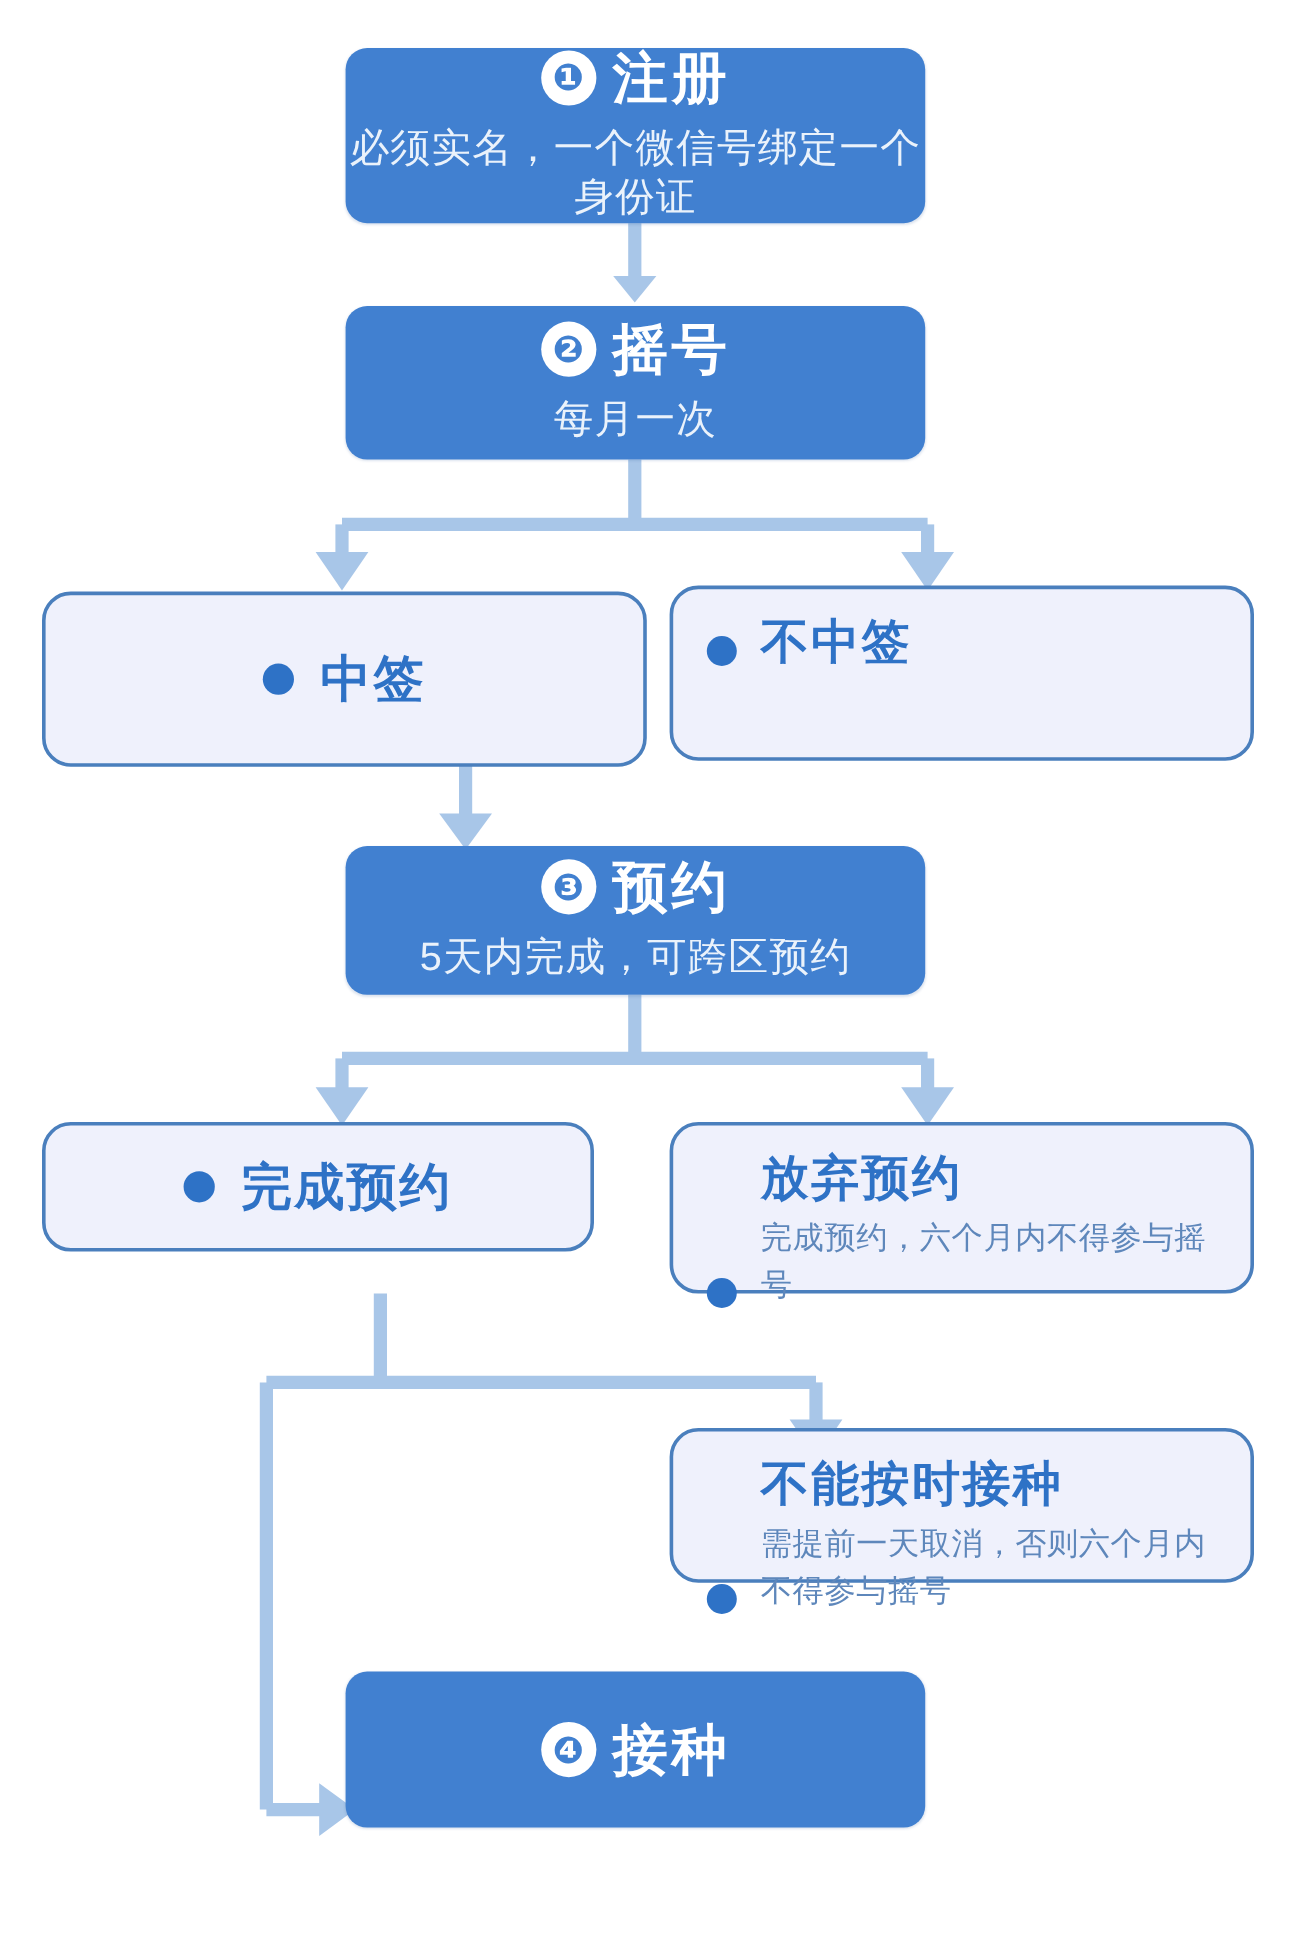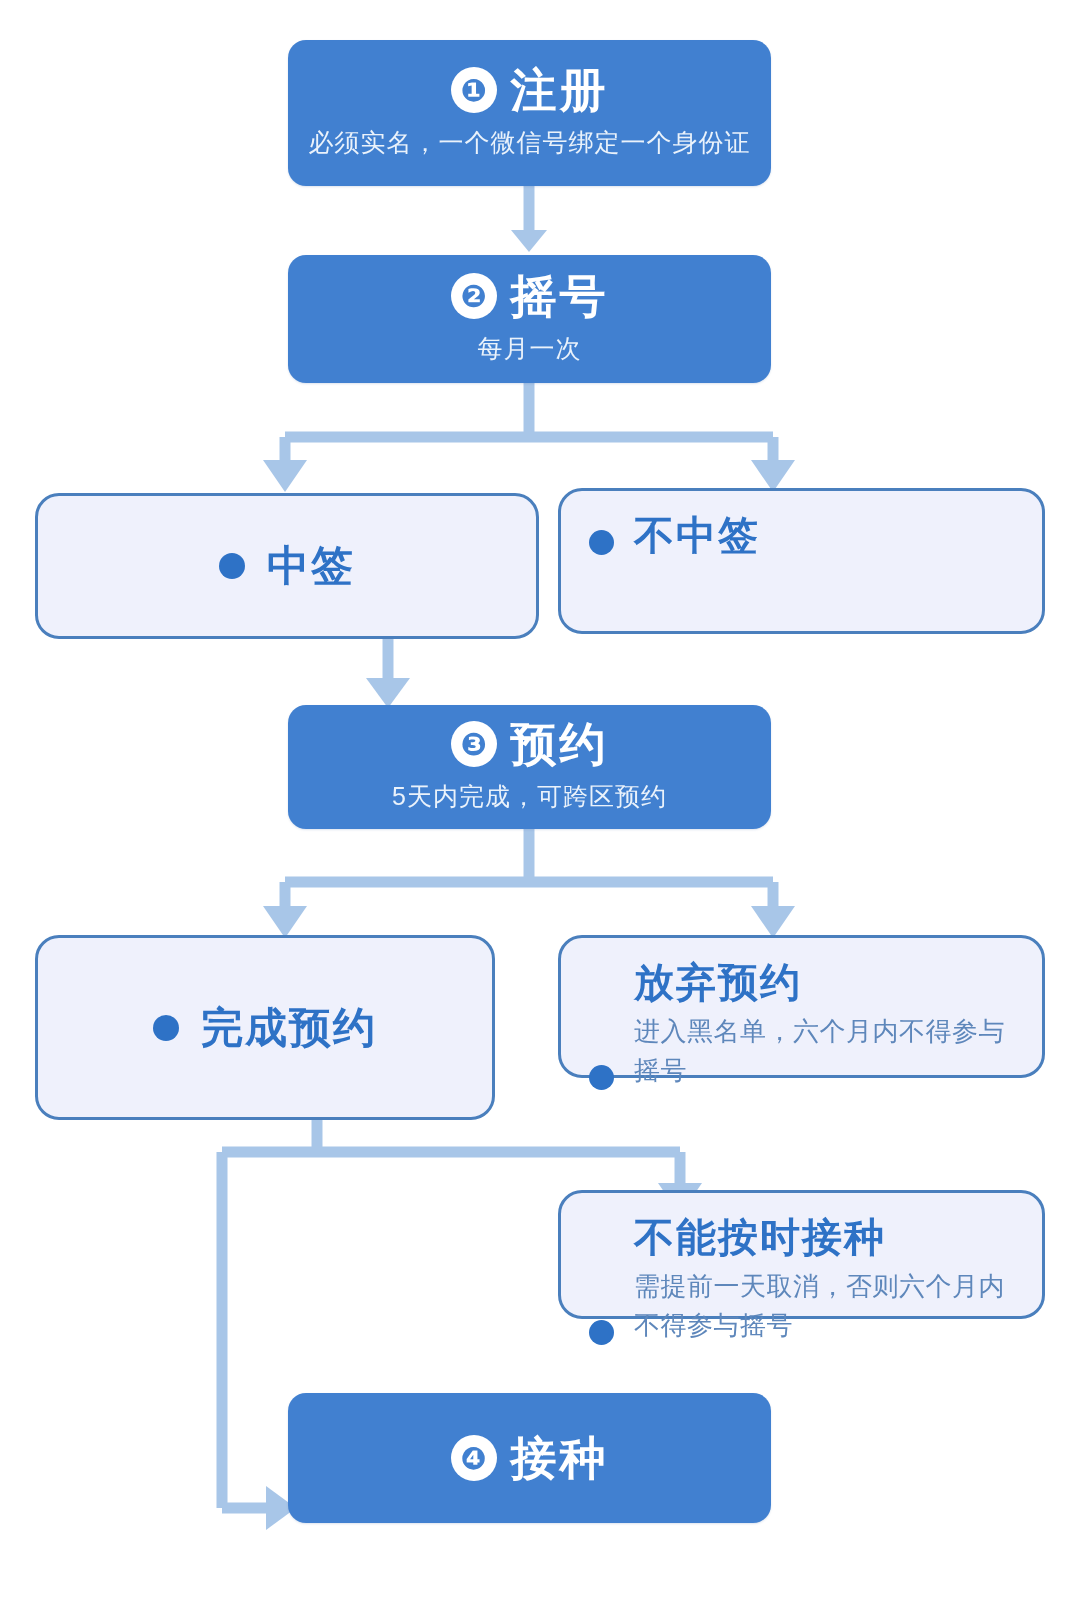--- a/index.html
+++ b/index.html
@@ -39,21 +39,21 @@
     display:flex;align-items:center;justify-content:center;
     line-height:1;
     flex:none;
   }
   .step .title{
     font-size:46px;font-weight:bold;letter-spacing:3px;
     color:#ffffff;
   }
   .step .sub{
     margin-top:14px;
-    font-size:25px;
+    font-size:33px;
     color:#eaf2fb;
     letter-spacing:1px;
     text-align:center;
     line-height:1.25;
   }
 
   
   .outcome{
     background:#eff1fc;
     border:3px solid #4a7fbd;
@@ -179,33 +179,33 @@
   </div>
 
   <div class="node step" style="left:288px;top:705px;width:483px;height:124px;">
     <div class="title-row">
       <span class="num">❸</span>
       <span class="title">预约</span>
     </div>
     <div class="sub">5天内完成，可跨区预约</div>
   </div>
 
-  <div class="node outcome centered" style="left:35px;top:935px;width:460px;height:185px;">
+  <div class="node outcome centered" style="left:35px;top:935px;width:460px;height:108px;">
     <div class="head">
       <span class="dot"></span>
       <span class="h-text">完成预约</span>
     </div>
   </div>
 
   <div class="node outcome detail" style="left:558px;top:935px;width:487px;height:143px;">
     <div class="head">
       <span class="dot"></span>
       <div>
         <div class="h-text">放弃预约</div>
-        <div class="desc">进入黑名单，六个月内不得参与摇号</div>
+        <div class="desc">完成预约，六个月内不得参与摇号</div>
       </div>
     </div>
   </div>
 
   <div class="node outcome detail" style="left:558px;top:1190px;width:487px;height:129px;">
     <div class="head">
       <span class="dot"></span>
       <div>
         <div class="h-text">不能按时接种</div>
         <div class="desc">需提前一天取消，否则六个月内不得参与摇号</div>

